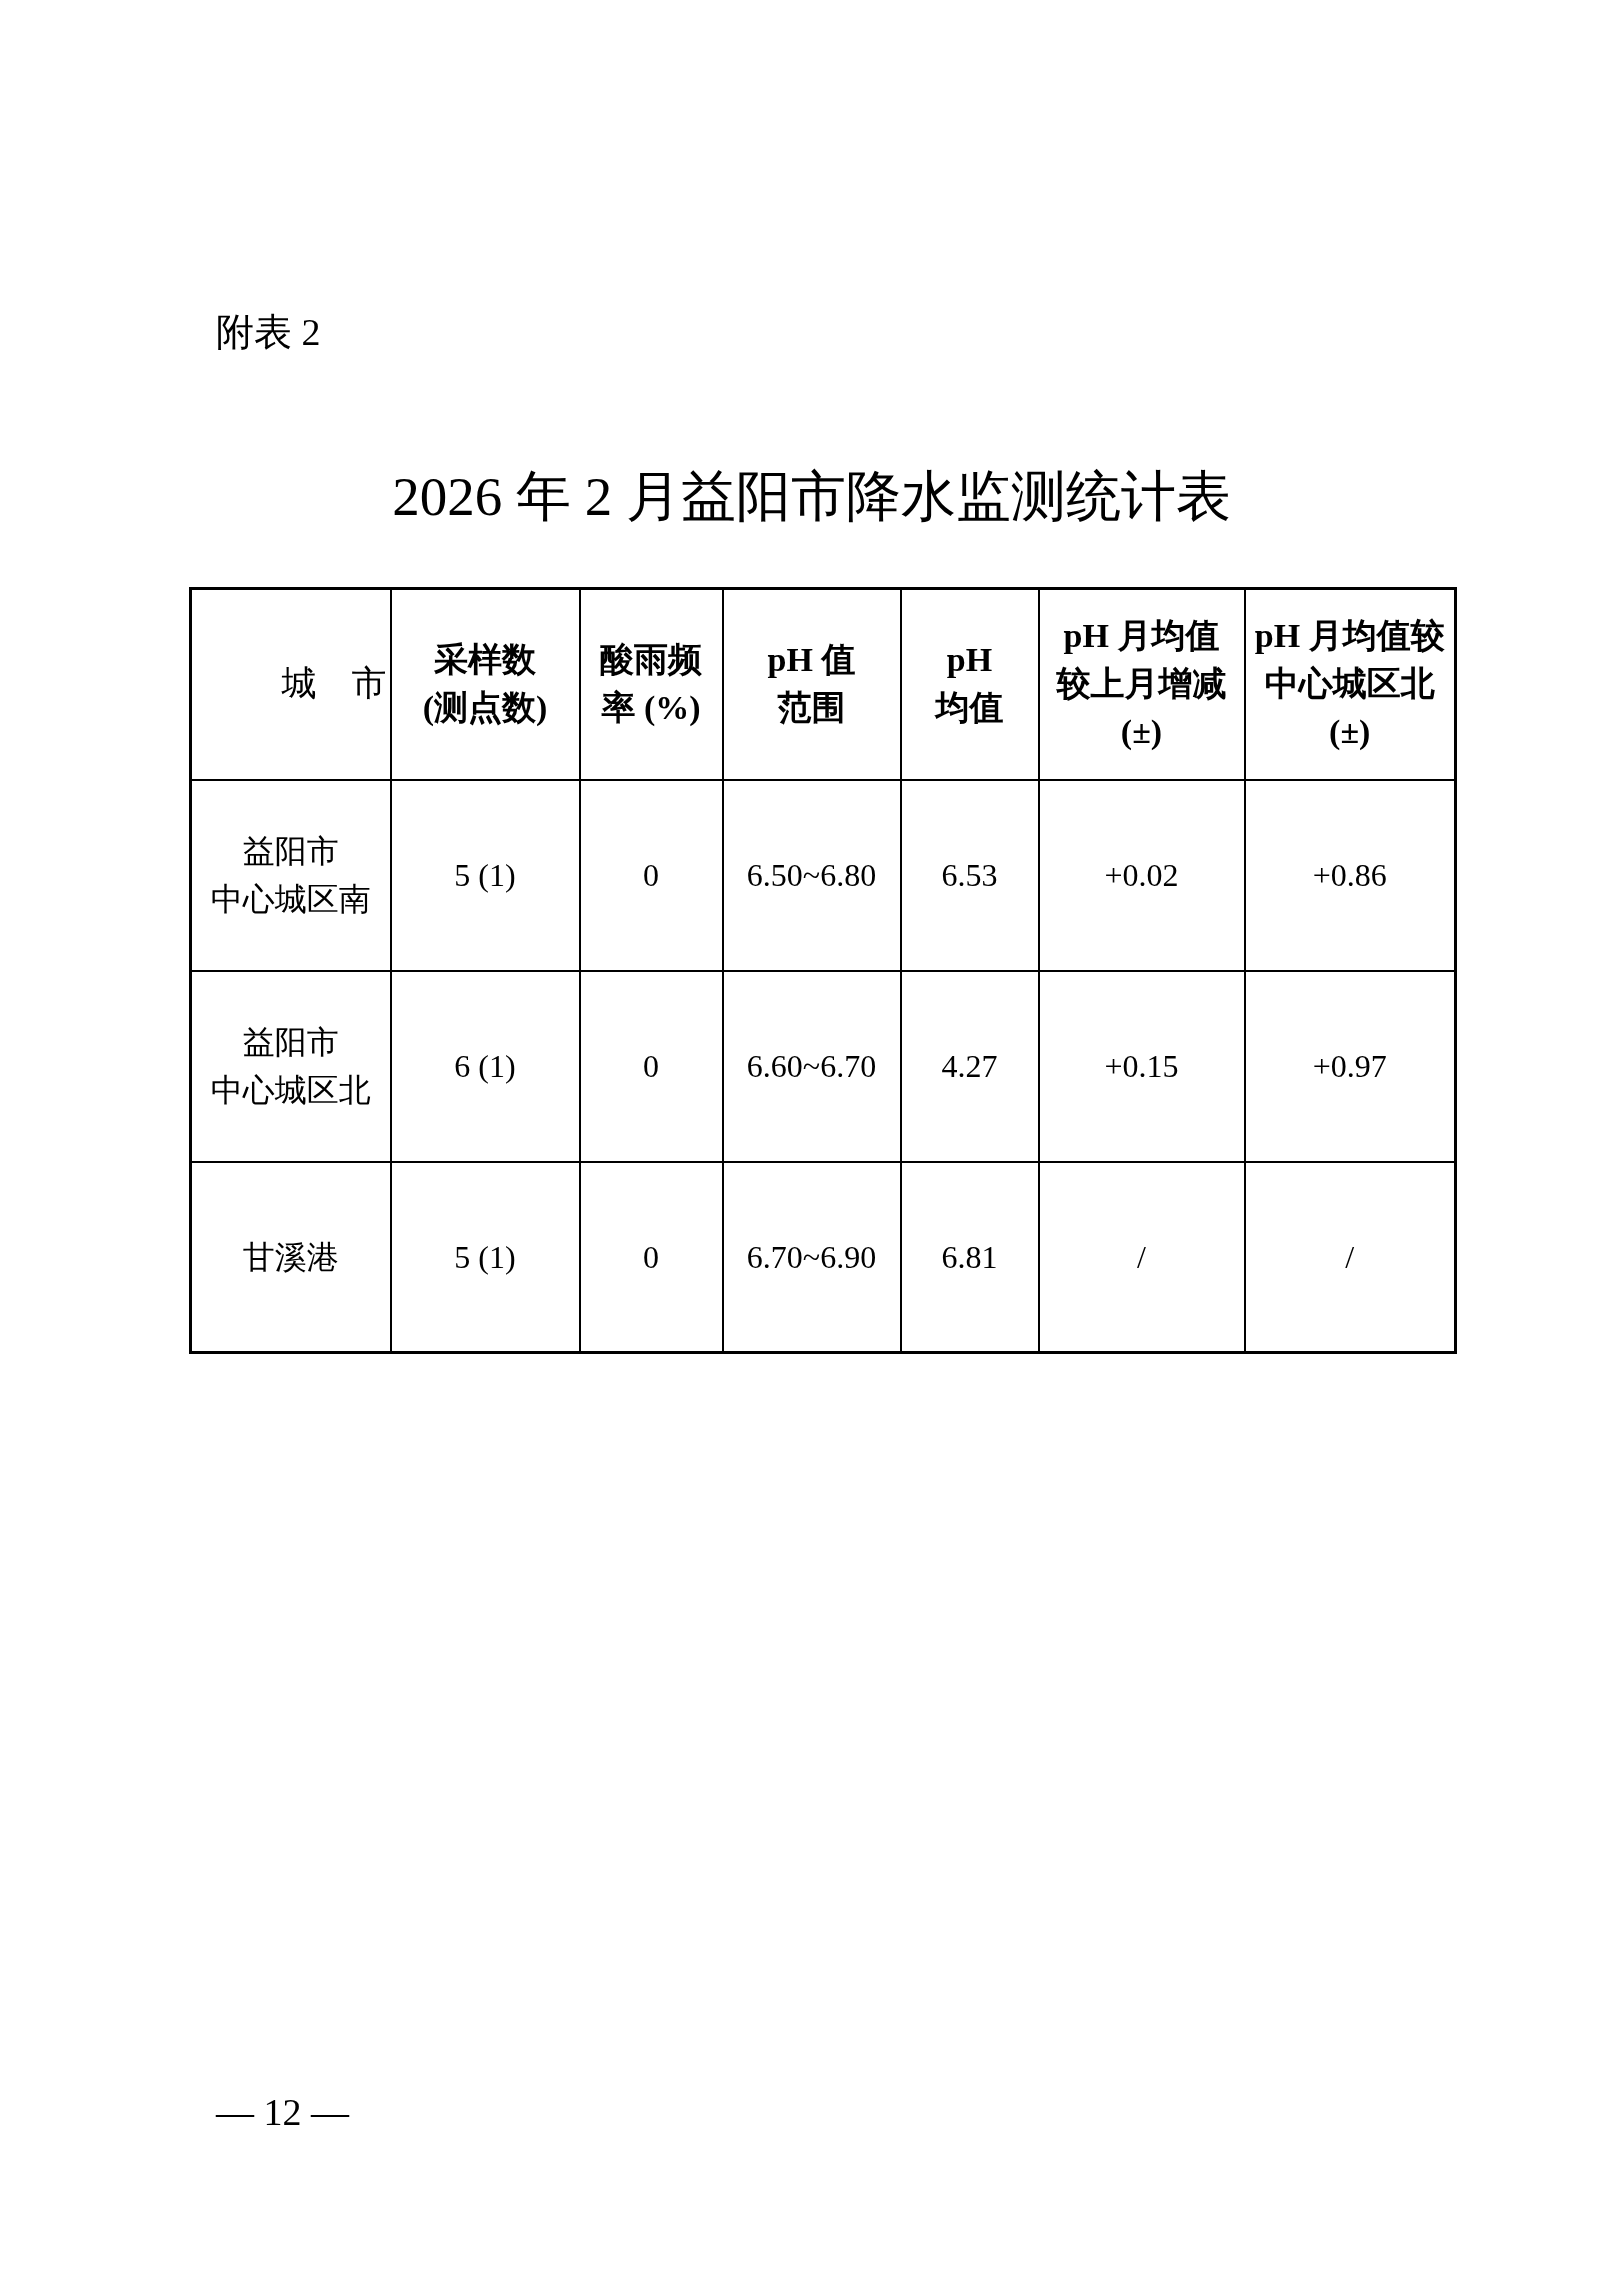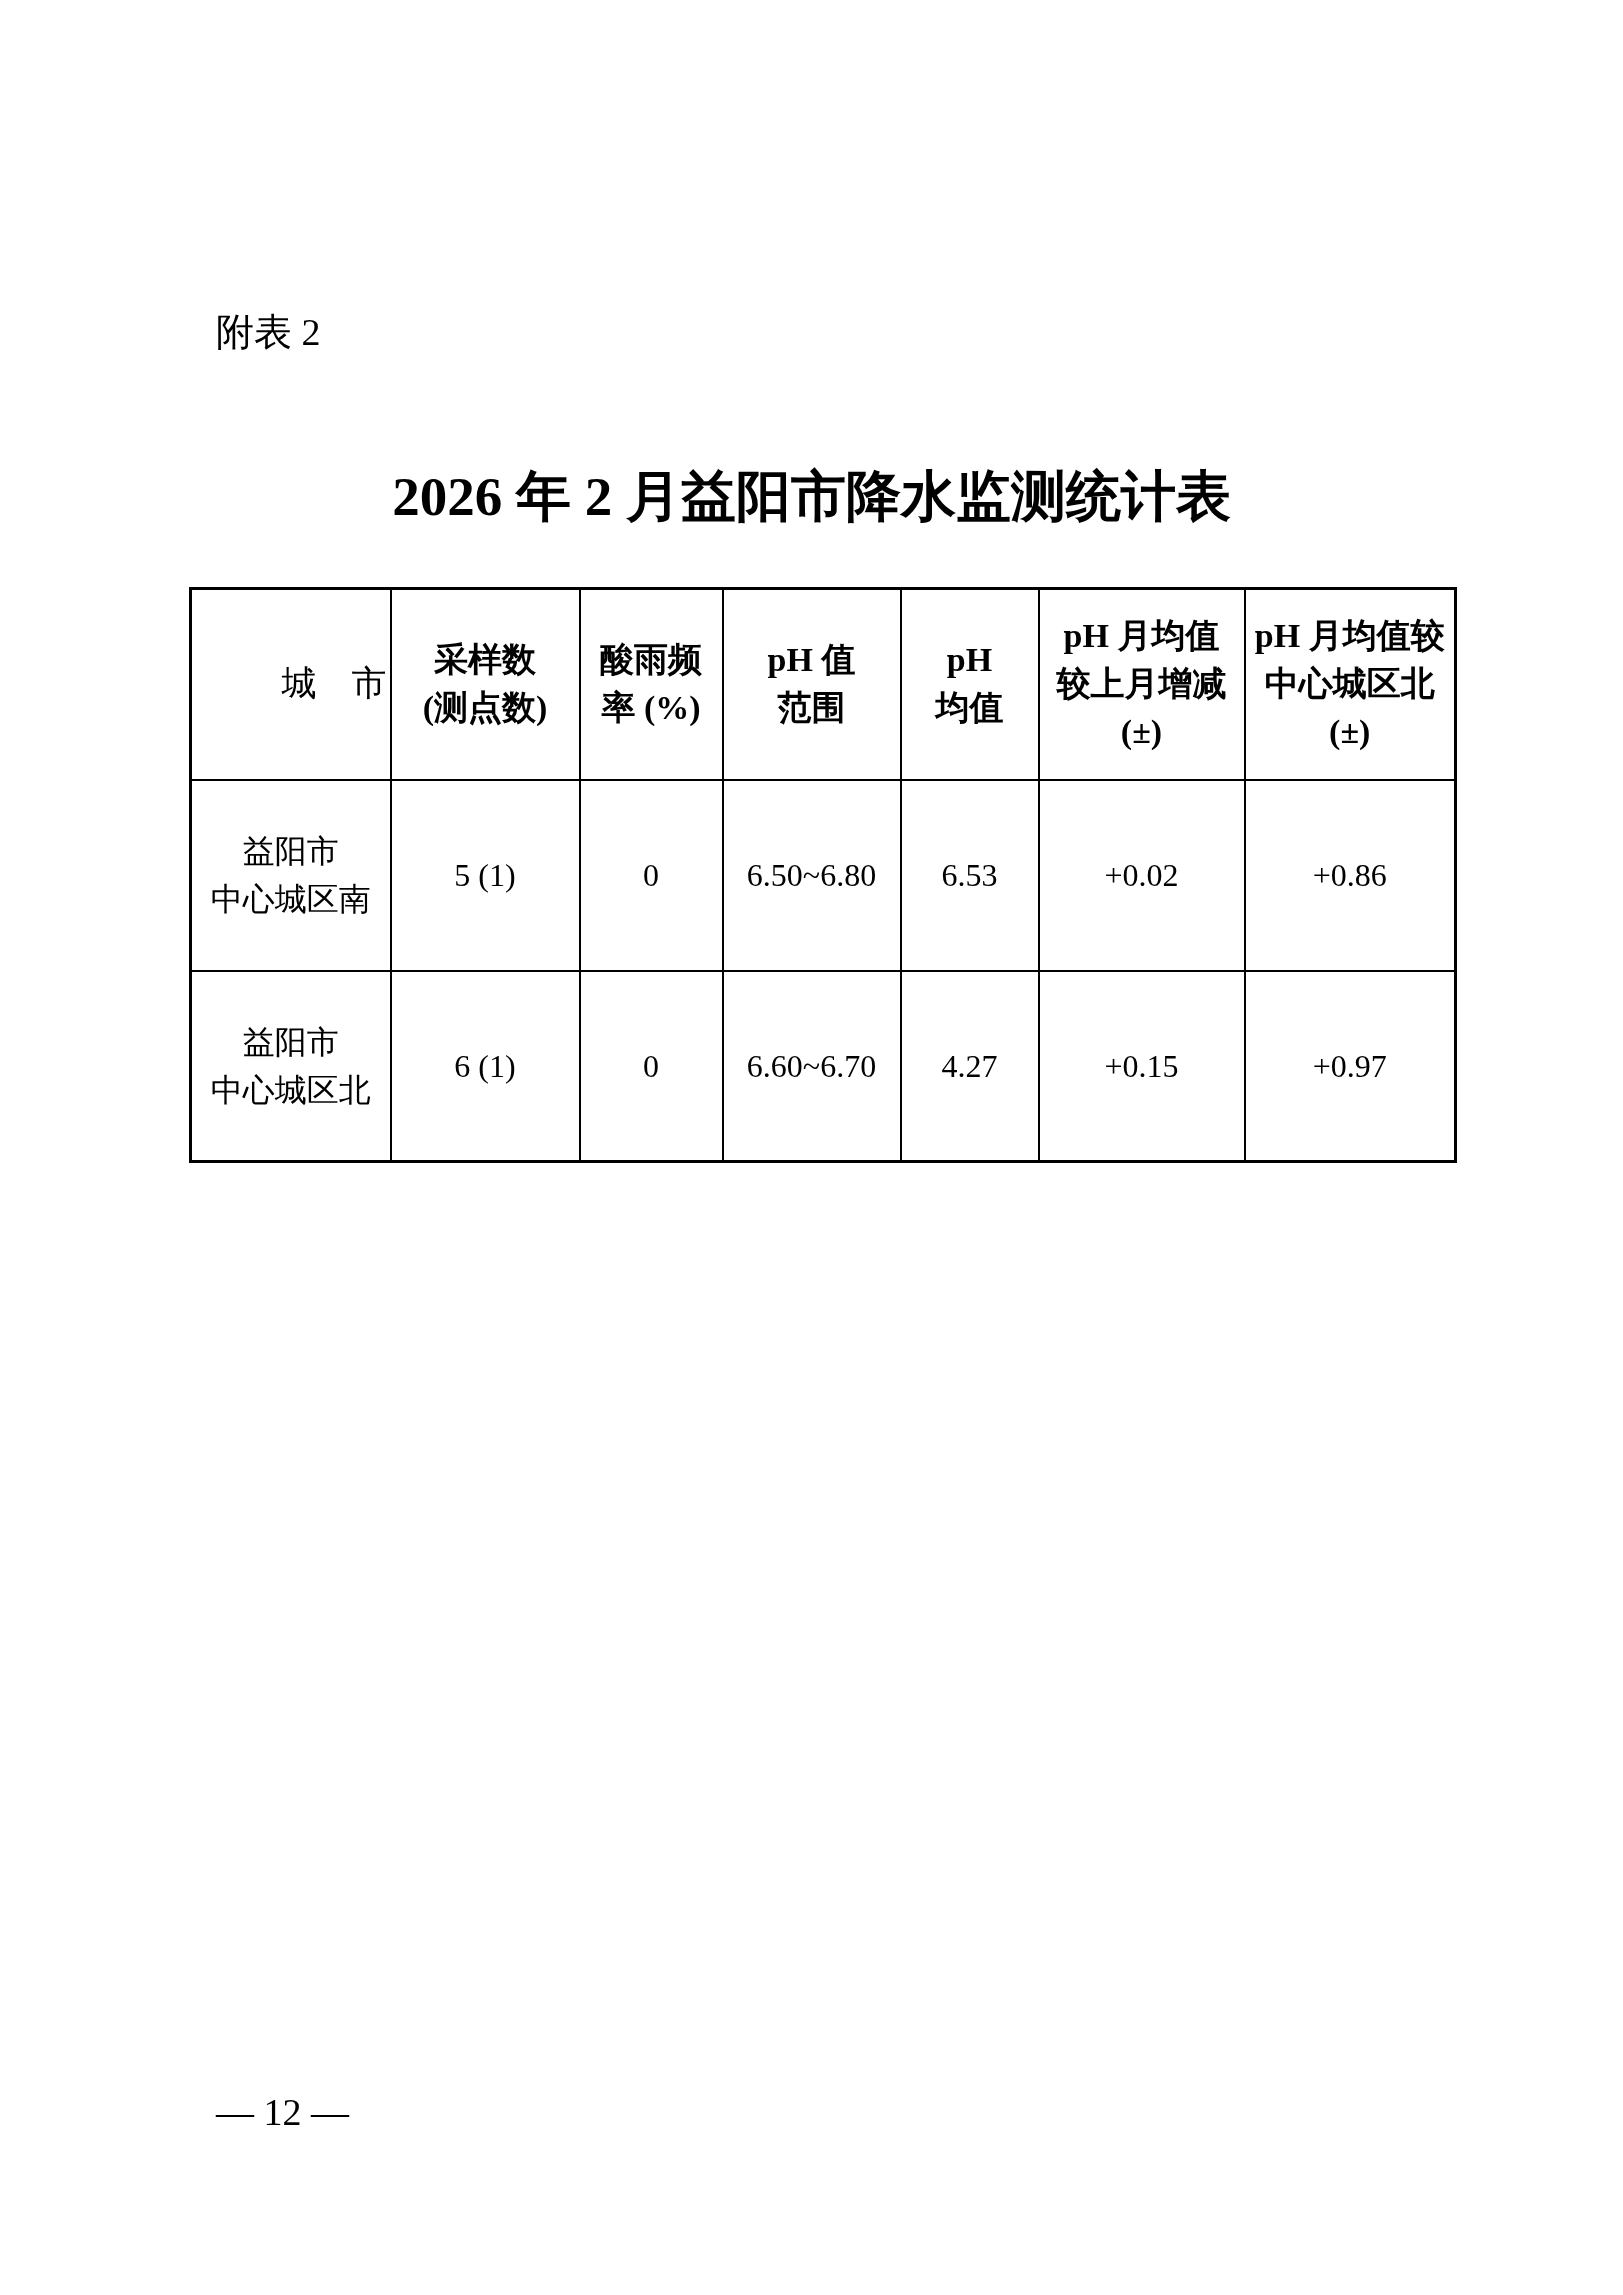--- a/index.html
+++ b/index.html
@@ -25,21 +25,21 @@
     white-space: pre;
   }
   .title {
     position: absolute;
     left: 0;
     top: 463px;
     width: 100%;
     margin: 0;
     text-align: center;
     font-size: 55px;
-    font-weight: 700;
+    font-weight: 400;
     line-height: 1.25;
   }
   table.doc-table {
     position: absolute;
     left: 189px;
     top: 587px;
     width: 1264px;
     border-collapse: collapse;
     table-layout: fixed;
     border: 3.1px solid #000000;
@@ -134,19 +134,28 @@
       <tr>
         <td>益阳市
 中心城区北</td>
         <td>6 (1)</td>
         <td>0</td>
         <td>6.60~6.70</td>
         <td>4.27</td>
         <td>+0.15</td>
         <td>+0.97</td>
       </tr>
+      <tr>
+        <td>甘溪港</td>
+        <td>5 (1)</td>
+        <td>0</td>
+        <td>6.70~6.90</td>
+        <td>6.81</td>
+        <td>/</td>
+        <td>/</td>
+      </tr>
     </tbody>
   </table>
 
   <div class="footer">— 12 —</div>
 
 </div>
 
 
 </body></html>

